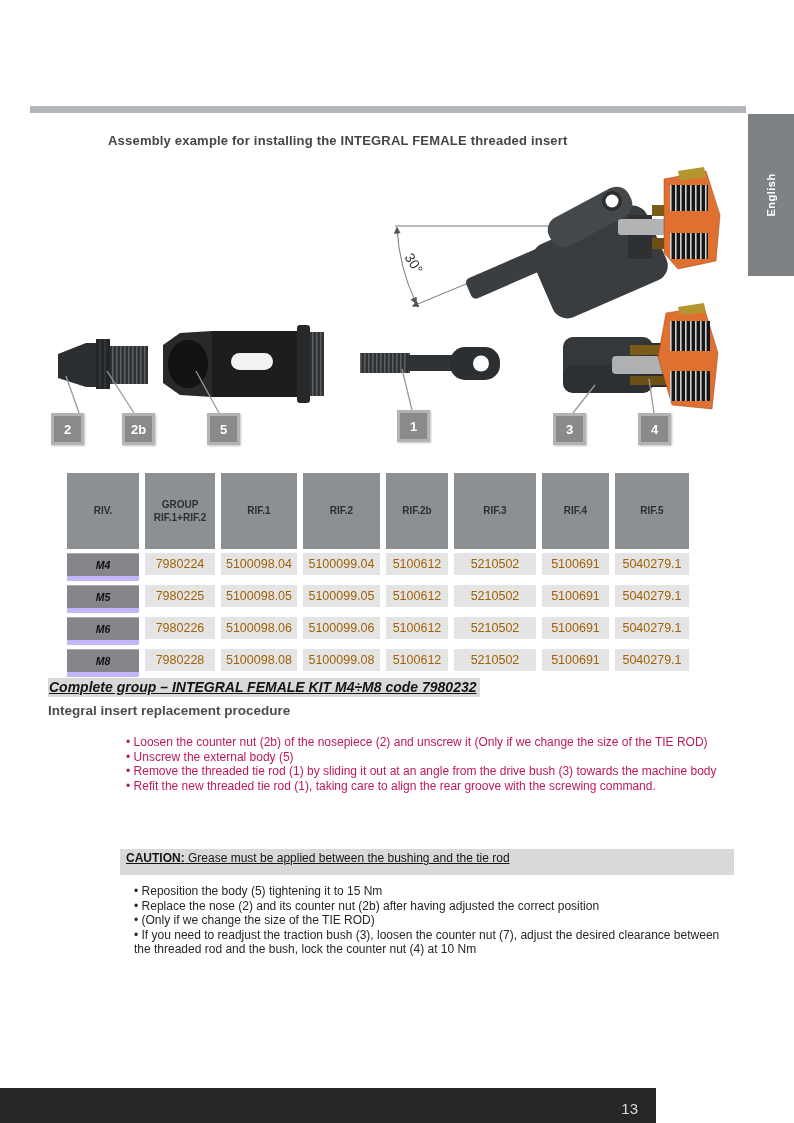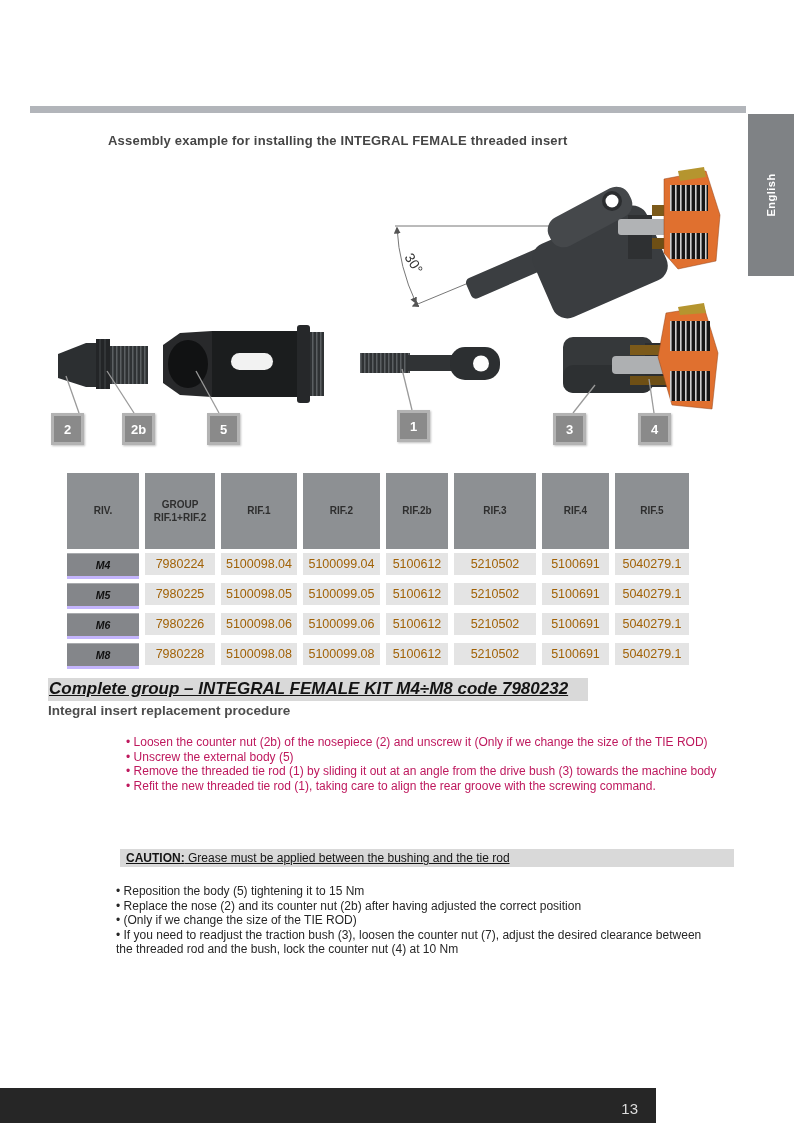--- a/index.html
+++ b/index.html
@@ -16,29 +16,29 @@
   .plabel{position:absolute;width:27px;height:26px;background:#8a8a8a;border:3px solid #b3b3b3;
           color:#ffffff;font-weight:bold;font-size:13px;display:flex;align-items:center;
           justify-content:center;box-shadow:1px 1px 2px rgba(0,0,0,.25);}
   .ptable{position:absolute;left:67px;top:434px;display:grid;
           grid-template-columns:72px 70px 76px 77px 62px 82px 67px 74px;
           column-gap:6px;row-gap:4px;}
   .ptable .h{background:#8d9093;color:#2e2e2e;font-weight:bold;font-size:10px;height:76px;
              display:flex;align-items:center;justify-content:center;text-align:center;line-height:1.35;}
   .ptable .m{background:#84868a;color:#101010;font-weight:bold;font-style:italic;font-size:10.5px;
              height:22px;display:flex;align-items:center;justify-content:center;
-             border-top:1px solid #a9abae;border-bottom:3px solid #c4b5fd;}
+             border-top:1px solid #a9abae;border-bottom:5px solid #c4b5fd;}
   .ptable .d{background:#e4e4e4;color:#a16207;font-size:12.5px;height:22px;
              display:flex;align-items:center;justify-content:center;text-align:center;}
-  .note{position:absolute;left:48px;top:639px;background:#d9d9d9;padding:1px 20px 2px 1px;
-        font-size:17px;font-weight:bold;font-style:italic;text-decoration:underline;color:#141414;}
+  .note{position:absolute;left:48px;top:639px;background:#d9d9d9;padding:1px 3px 2px 1px;
+        font-size:14px;font-weight:bold;font-style:italic;text-decoration:underline;color:#141414;}
   .prochead{position:absolute;left:48px;top:664px;font-size:13.5px;font-weight:bold;color:#4d4d4d;}
   .steps1{position:absolute;left:126px;top:696px;width:600px;font-size:12px;line-height:14.6px;color:#be185d;}
-  .steps2{position:absolute;left:116px;top:845px;width:600px;font-size:12px;line-height:14.6px;color:#262626;}
-  .caution{position:absolute;left:120px;top:810px;width:608px;height:18px;background:#d9d9d9;
+  .steps2{position:absolute;left:134px;top:845px;width:600px;font-size:12px;line-height:14.6px;color:#262626;}
+  .caution{position:absolute;left:120px;top:810px;width:608px;height:26px;background:#d9d9d9;
            font-size:12px;line-height:18px;padding-left:6px;color:#141414;white-space:nowrap;}
   .caution .cl{font-weight:bold;text-decoration:underline;}
   .caution .ct{text-decoration:underline;}
   .footer{position:absolute;left:0;top:1049px;width:656px;height:74px;background:#262626;}
   .pagenum{position:absolute;right:18px;top:12px;color:#dcdcdc;font-size:15px;}
 </style>
 </head>
 <body>
 
 <div class="page">

